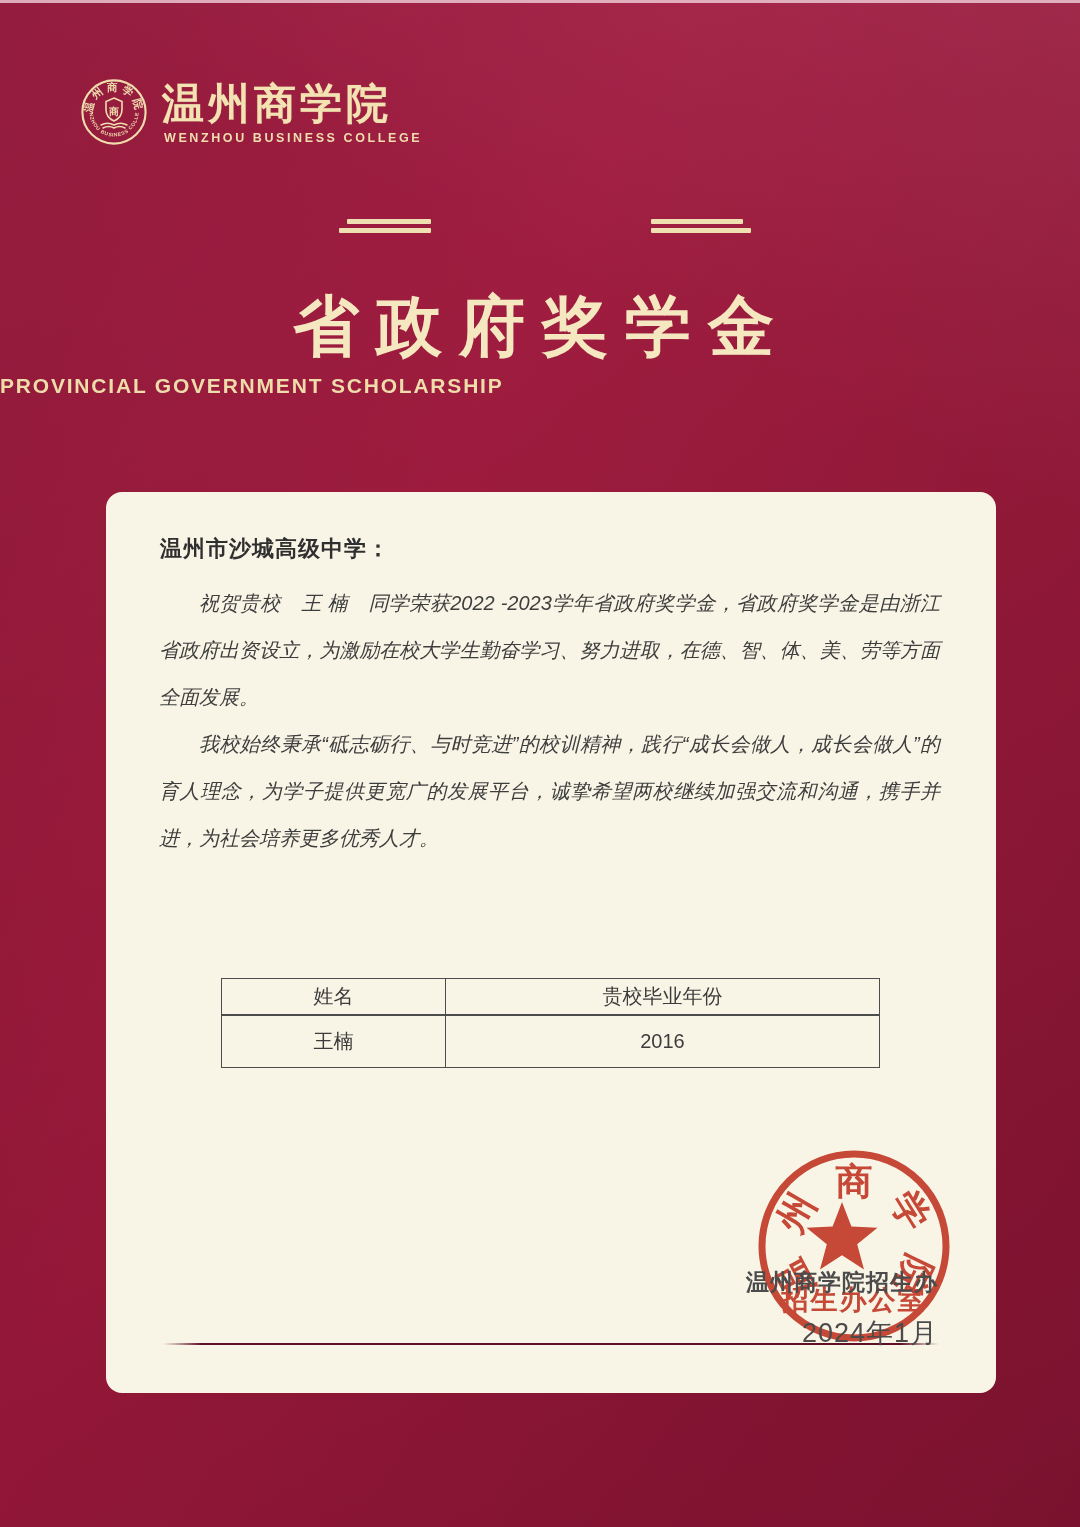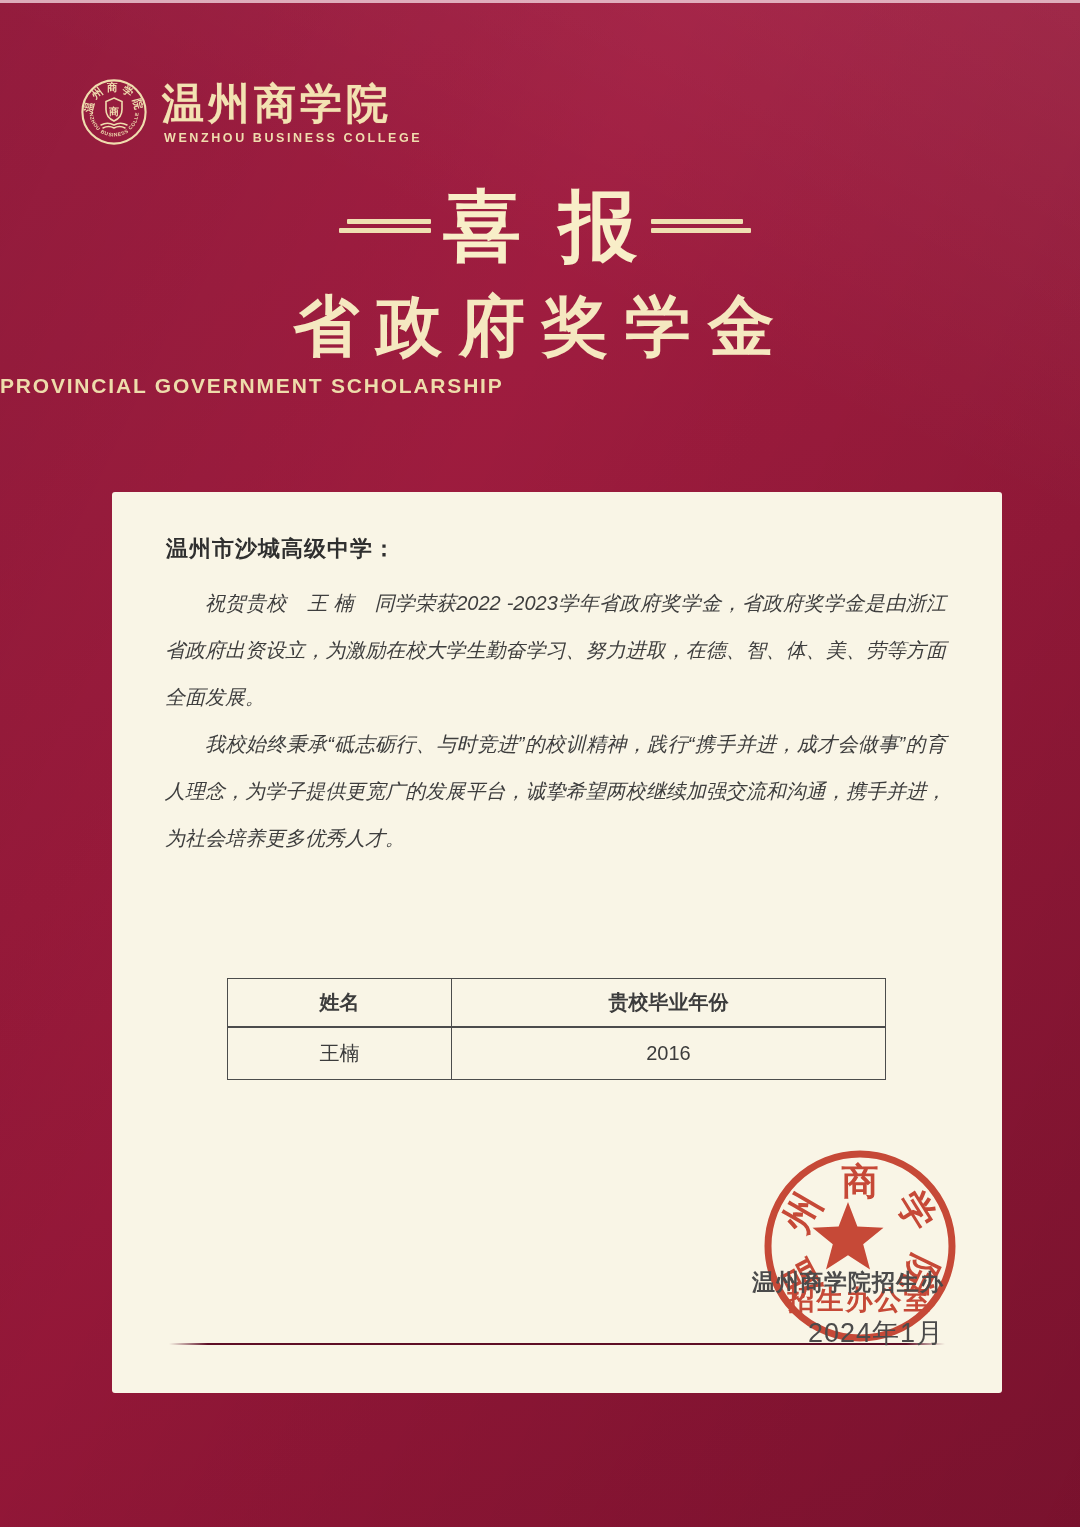--- a/index.html
+++ b/index.html
@@ -45,22 +45,22 @@
     color:#f5e8c0; font-size:66px; font-weight:bold; line-height:76px;
     letter-spacing:17px; padding-left:4px;
   }
   .sub-title-en {
     position:absolute; left:0; right:0; top:374px; text-align:left;
     color:#eedcab; font-size:21px; font-weight:bold; letter-spacing:1.8px;
   }
 
   
   .card {
-    position:absolute; left:112px; top:492px; width:890px; height:901px;
-    background:#f9f5e6; border-radius:3px;
+    position:absolute; left:106px; top:492px; width:890px; height:901px;
+    background:#f9f5e6; border-radius:16px;
   }
   .salutation {
     position:absolute; left:54px; top:42px;
     font-size:22px; font-weight:bold; color:#2f2f2f; letter-spacing:1px;
   }
   .body-text {
     position:absolute; left:53px; right:56px; top:88px;
     font-size:20px; line-height:47px; color:#3e3e3e;
     text-align:justify;
     font-style:italic;
@@ -69,21 +69,21 @@
 
   .info-table {
     position:absolute; left:115px; top:486px; width:659px;
     border-collapse:collapse; table-layout:fixed;
     font-size:20px; color:#3c3c3c;
   }
   .info-table col.c1 { width:224px; }
   .info-table th, .info-table td {
     border:1.6px solid #4c4c4c; text-align:center; font-weight:normal;
   }
-  .info-table th { height:48px; border-bottom-width:2.4px;font-weight:bold; }
+  .info-table th { height:36px; border-bottom-width:2.4px; }
   .info-table td { height:53px; }
 
   
   .stamp { position:absolute; left:648px; top:654px; width:200px; height:200px; opacity:0.95; z-index:1; }
   .sign-block { position:absolute; right:58px; top:776px; text-align:right; z-index:2; }
   .sign-org  { font-size:23px; color:#4b4b4b; letter-spacing:1px; line-height:28px;font-weight:bold; }
   .sign-date { font-size:27px; color:#4b4b4b; letter-spacing:1px; line-height:30px; margin-top:22px; }
   .divider {
     position:absolute; left:57px; top:851px; width:776px; height:2.4px;
     background:linear-gradient(90deg, rgba(94,14,38,0) 0%, #5e0e26 5%, #5e0e26 95%, rgba(94,14,38,0) 100%);
@@ -111,34 +111,33 @@
     <text x="34" y="34.5" text-anchor="middle" dominant-baseline="middle" font-size="10" font-weight="bold" fill="#f0ddae">商</text>
     <path d="M21 47 Q27.5 43.5 34 47 Q40.5 43.5 47 47 M23 50 Q28.5 47 34 50 Q39.5 47 45 50" fill="none" stroke="#f0ddae" stroke-width="1.5" stroke-linecap="round"></path>
   </svg>
   <div class="brand-cn">温州商学院</div>
   <div class="brand-en">WENZHOU BUSINESS COLLEGE</div>
 
   <div class="dash dash-left">
     <div class="bar bar-a"></div>
       <div class="bar bar-b"></div>
   </div>
-  <div class="main-title">喜报</div>
   <div class="dash dash-right">
     <div class="bar bar-a"></div>
       <div class="bar bar-b"></div>
   </div>
   <div class="sub-title-cn">省政府奖学金</div>
   <div class="sub-title-en">PROVINCIAL GOVERNMENT SCHOLARSHIP</div>
 
   <div class="card">
     <div class="salutation">温州市沙城高级中学：</div>
 
     <div class="body-text">
       <p>祝贺贵校　王 楠　同学荣获2022 -2023学年省政府奖学金，省政府奖学金是由浙江省政府出资设立，为激励在校大学生勤奋学习、努力进取，在德、智、体、美、劳等方面全面发展。</p>
-      <p>我校始终秉承“砥志砺行、与时竞进”的校训精神，践行“携手并进，成才会做事”的育人理念，为学子提供更宽广的发展平台，诚挚希望两校继续加强交流和沟通，携手并进，为社会培养更多优秀人才。</p>
+      <p>我校始终秉承“砥志砺行、与时竞进”的校训精神，践行“成长会做人，成长会做人”的育人理念，为学子提供更宽广的发展平台，诚挚希望两校继续加强交流和沟通，携手并进，为社会培养更多优秀人才。</p>
     </div>
 
     <table class="info-table">
       <colgroup>
           <col class="c1">
           <col>
         </colgroup>
       <tbody>
           <tr>
         <th>姓名</th>

